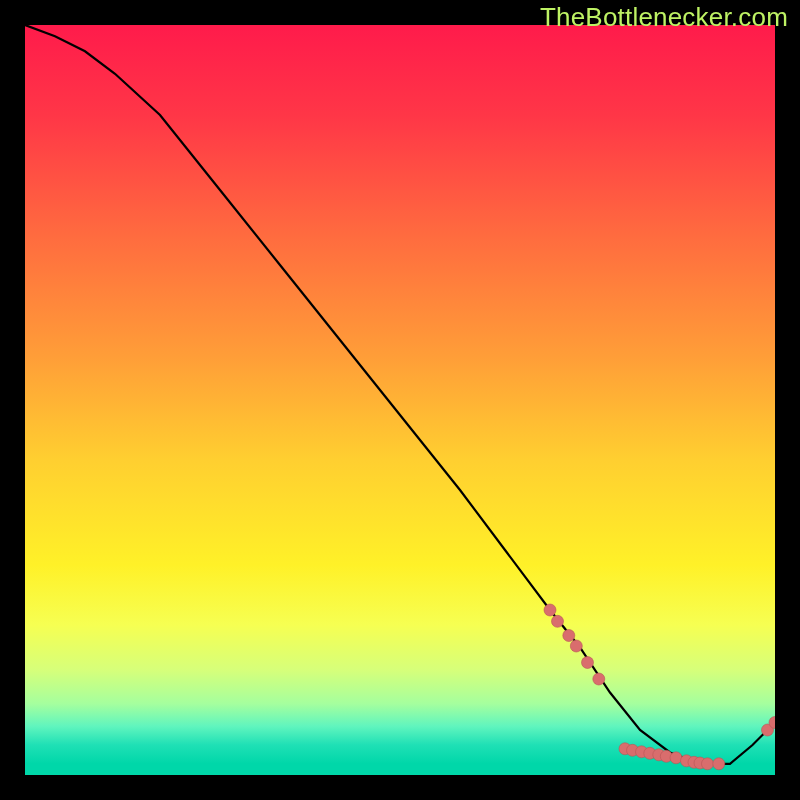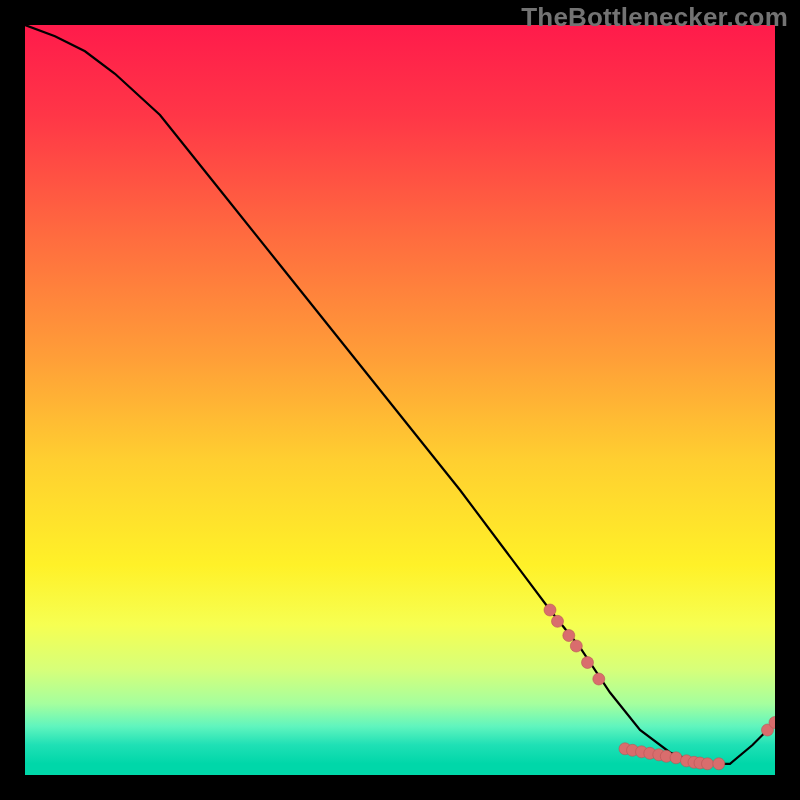--- a/index.html
+++ b/index.html
@@ -14,23 +14,23 @@
   .outer {
     position: relative;
     width: 800px;
     height: 800px;
     background: #000;
   }
   .watermark {
     position: absolute;
     top: 2px;
     right: 12px;
-    color: #737373;
+    color: #bef264;
     font-size: 26px;
-    font-weight: 700;
+    font-weight: 400;
     letter-spacing: 0.2px;
     z-index: 3;
   }
   .plot {
     position: absolute;
     left: 25px;
     top: 25px;
     width: 750px;
     height: 750px;
     z-index: 1;

